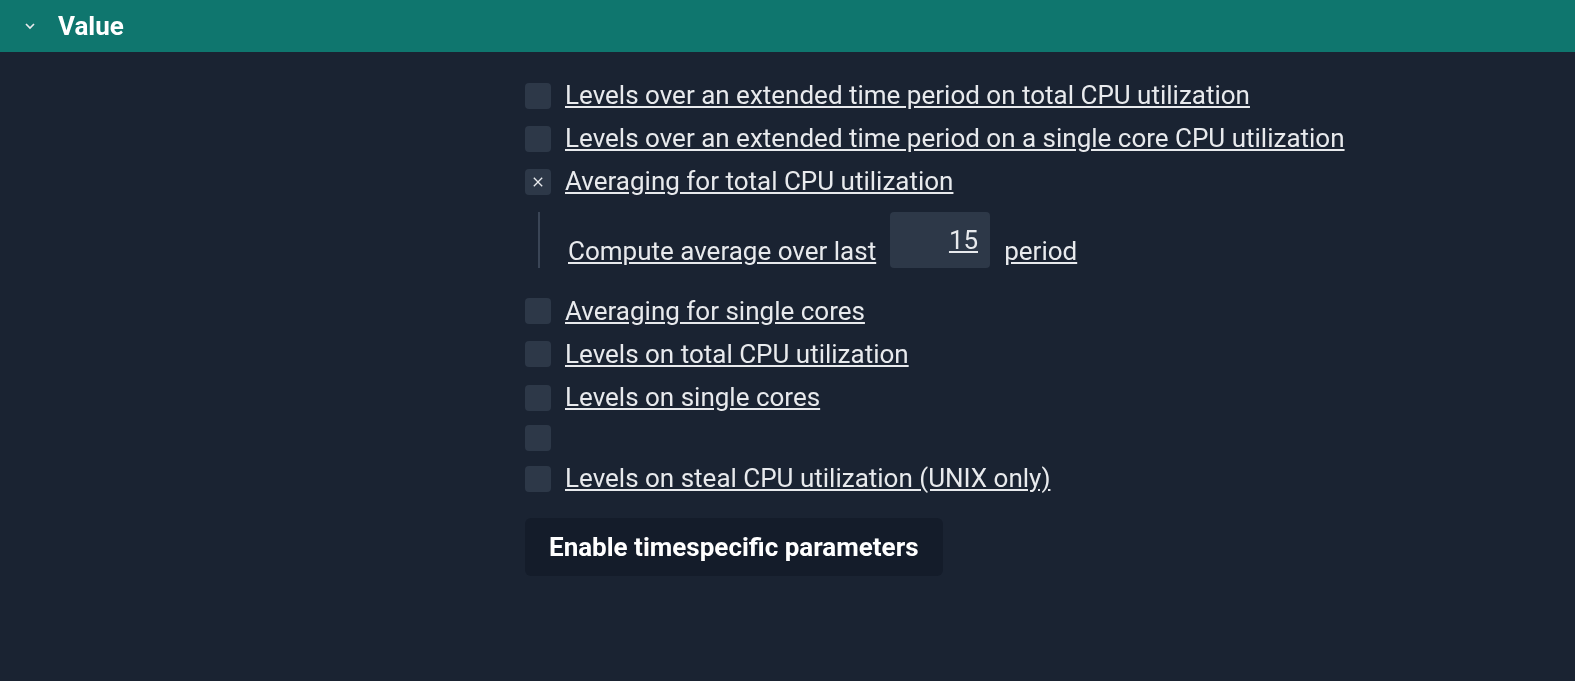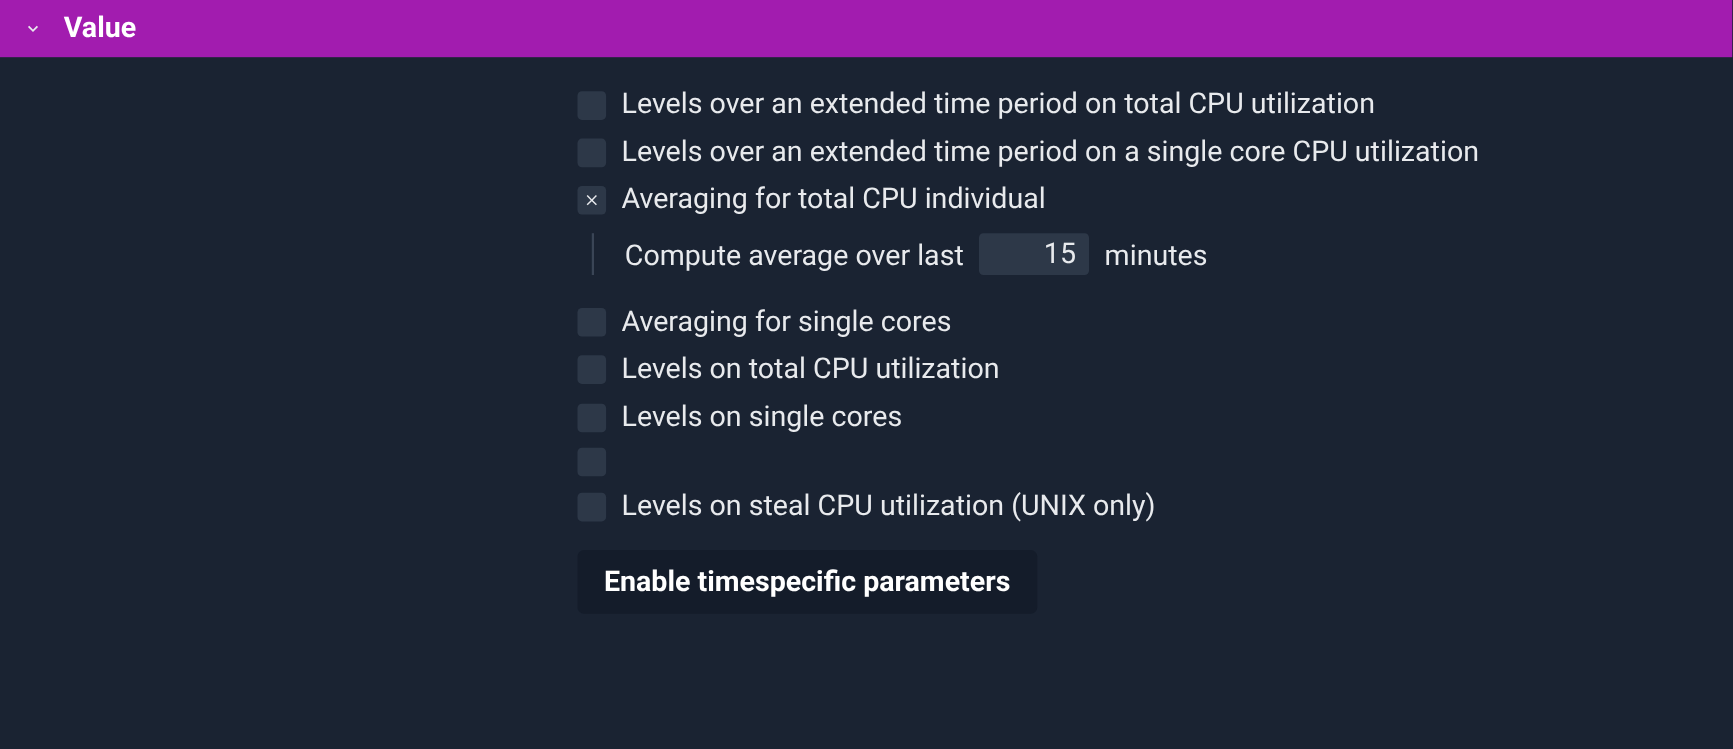--- a/index.html
+++ b/index.html
@@ -10,21 +10,21 @@
     body {
       background-color: #1a2332;
       color: #e8eaed;
       font-family: -apple-system, BlinkMacSystemFont, "Segoe UI", Roboto, "Helvetica Neue", Arial, sans-serif;
       font-size: 24px;
       width: 1575px;
       height: 681px;
       overflow: hidden;
     }
     .header {
-      background-color: #a21caf;
+      background-color: #0f766e;
       display: flex;
       align-items: center;
       padding: 10px 20px;
       gap: 18px;
       height: 52px;
     }
     .chevron {
       display: inline-flex;
       align-items: center;
       justify-content: center;
@@ -38,20 +38,21 @@
       stroke-width: 2.5;
       fill: none;
     }
     .header-title {
       font-weight: 700;
       font-size: 26px;
       color: #ffffff;
     }
     .content {
       padding: 28px 0 0 525px;
+      text-decoration: underline;
     }
     .option-row {
       display: flex;
       align-items: center;
       gap: 14px;
       margin-bottom: 12px;
     }
     .checkbox {
       width: 26px;
       height: 26px;
@@ -81,21 +82,21 @@
       align-items: flex-end;
       gap: 14px;
     }
     .inline-input {
       background-color: #2d3848;
       border: none;
       color: #e8eaed;
       font-size: 26px;
       text-align: right;
       width: 100px;
-      height: 38px;
+      height: 56px;
       padding: 4px 12px;
       border-radius: 4px;
       font-family: inherit;
     }
     .enable-button {
       background-color: #141c2a;
       color: #ffffff;
       border: none;
       border-radius: 6px;
       padding: 14px 24px;
@@ -129,27 +130,27 @@
     <span class="checkbox"></span>
     <span class="option-label">Levels over an extended time period on a single core CPU utilization</span>
   </div>
 
   <div class="option-row">
     <span class="checkbox checked">
       <svg viewBox="0 0 24 24">
           <path d="M19 6.41L17.59 5 12 10.59 6.41 5 5 6.41 10.59 12 5 17.59 6.41 19 12 13.41 17.59 19 19 17.59 13.41 12z"></path>
         </svg>
     </span>
-    <span class="option-label">Averaging for total CPU individual</span>
+    <span class="option-label">Averaging for total CPU utilization</span>
   </div>
 
   <div class="nested">
     <span class="option-label">Compute average over last</span>
     <input class="inline-input" type="text" value="15" style="">
-    <span class="option-label">minutes</span>
+    <span class="option-label">period</span>
   </div>
 
   <div class="option-row">
     <span class="checkbox"></span>
     <span class="option-label">Averaging for single cores</span>
   </div>
 
   <div class="option-row">
     <span class="checkbox"></span>
     <span class="option-label">Levels on total CPU utilization</span>

